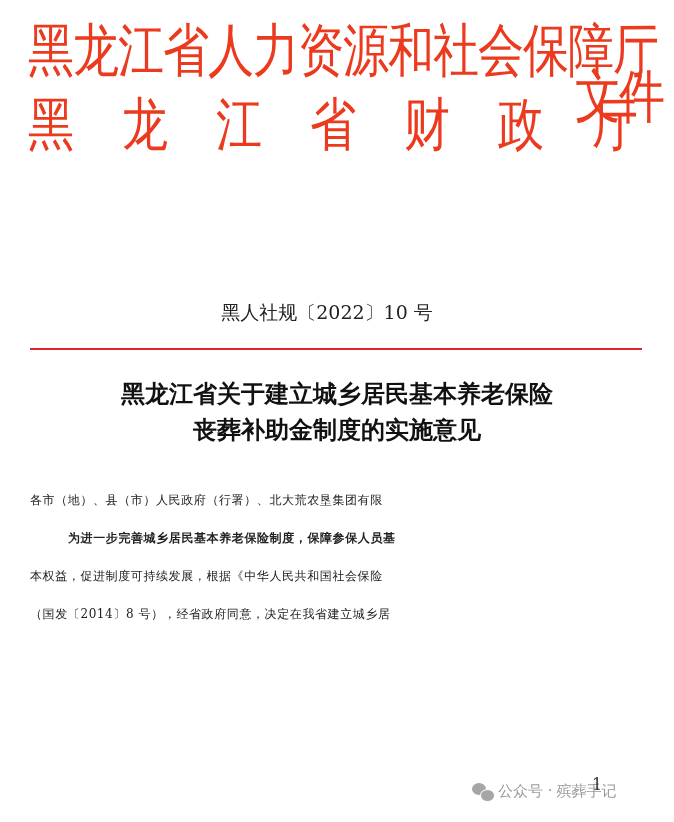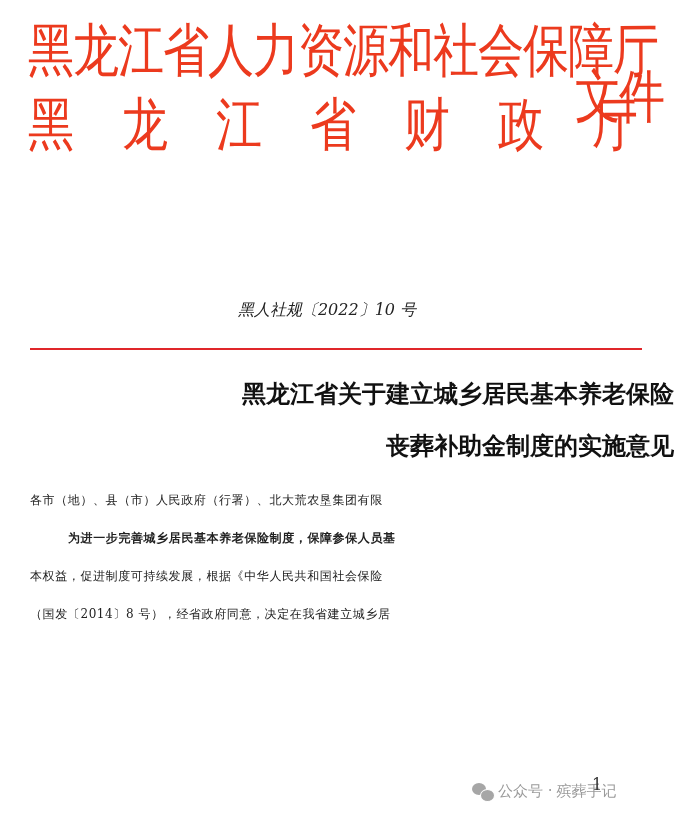--- a/index.html
+++ b/index.html
@@ -11,28 +11,28 @@
     position: absolute; color: #ec3a1e; font-family: "DejaVu Serif", serif;
     font-weight: normal; white-space: nowrap; transform-origin: left top;
   }
   .hdr1 { left: 28px; top: 12px; font-size: 46px; letter-spacing: -1px; transform: scaleY(1.25); }
   .hdr2 { left: 28px; top: 86px; font-size: 46px; transform: scaleY(1.25); }
   .hdr2 span { display: inline-block; width: 94px; }
   .hdr2 span:last-child { width: auto; }
   .hdr-suffix { left: 575px; top: 58px; font-size: 46px; transform: scaleY(1.25); letter-spacing: -2px; }
 
   .docno { position: absolute; left: 0; width: 674px; top: 300px; text-align: center;
-    font-size: 16px; color: #222; padding-left: 0; font-style: italic; }
+    font-size: 19px; color: #222; padding-left: 0; }
   .docno-inner { position: relative; left: -10px; }
   .rule { position: absolute; left: 30px; top: 348px; width: 612px; height: 2px; background: #e0262a; }
 
-  .title { position: absolute; left: 0; width: 674px; text-align: right; font-weight: bold;
+  .title { position: absolute; left: 0; width: 674px; text-align: center; font-weight: bold;
     font-size: 24px; color: #111; line-height: 36px; }
   .title1 { top: 376px; }
-  .title2 { top: 428px; font-family: Liberation Serif, serif; }
+  .title2 { top: 412px; font-family: Liberation Serif, serif; }
 
   .para { position: absolute; left: 30px; width: 620px; font-size: 12px; line-height: 38px;
     color: #222; letter-spacing: 0.6px; white-space: nowrap; }
   .l { display: block; height: 38px; }
   .indent { padding-left: 38px; font-weight: bold; }
 
   .footer { position: absolute; left: 472px; top: 782px; font-family: "DejaVu Sans", sans-serif;
     font-size: 15px; color: #9a9a9a; display: flex; align-items: center; gap: 4px; }
   .wx-icon { width: 22px; height: 18px; position: relative; }
   .wx-icon .b1 { position: absolute; left: 0; top: 0; width: 14px; height: 12px; border-radius: 50%; background: #a6a6a6; }

